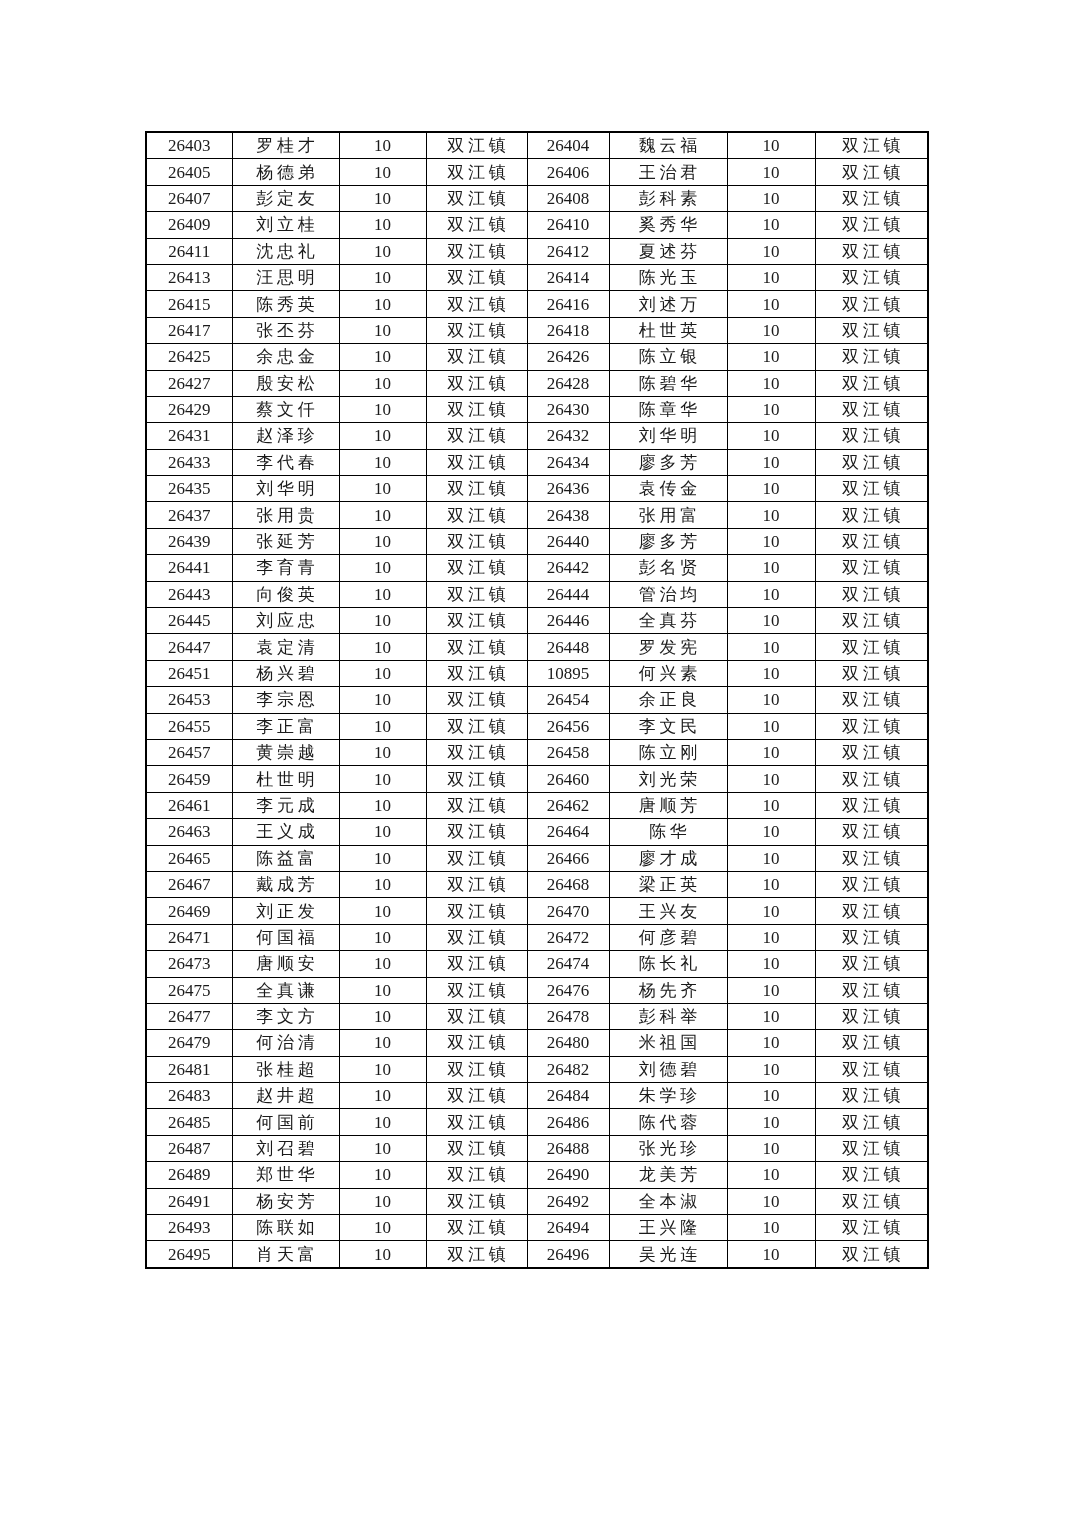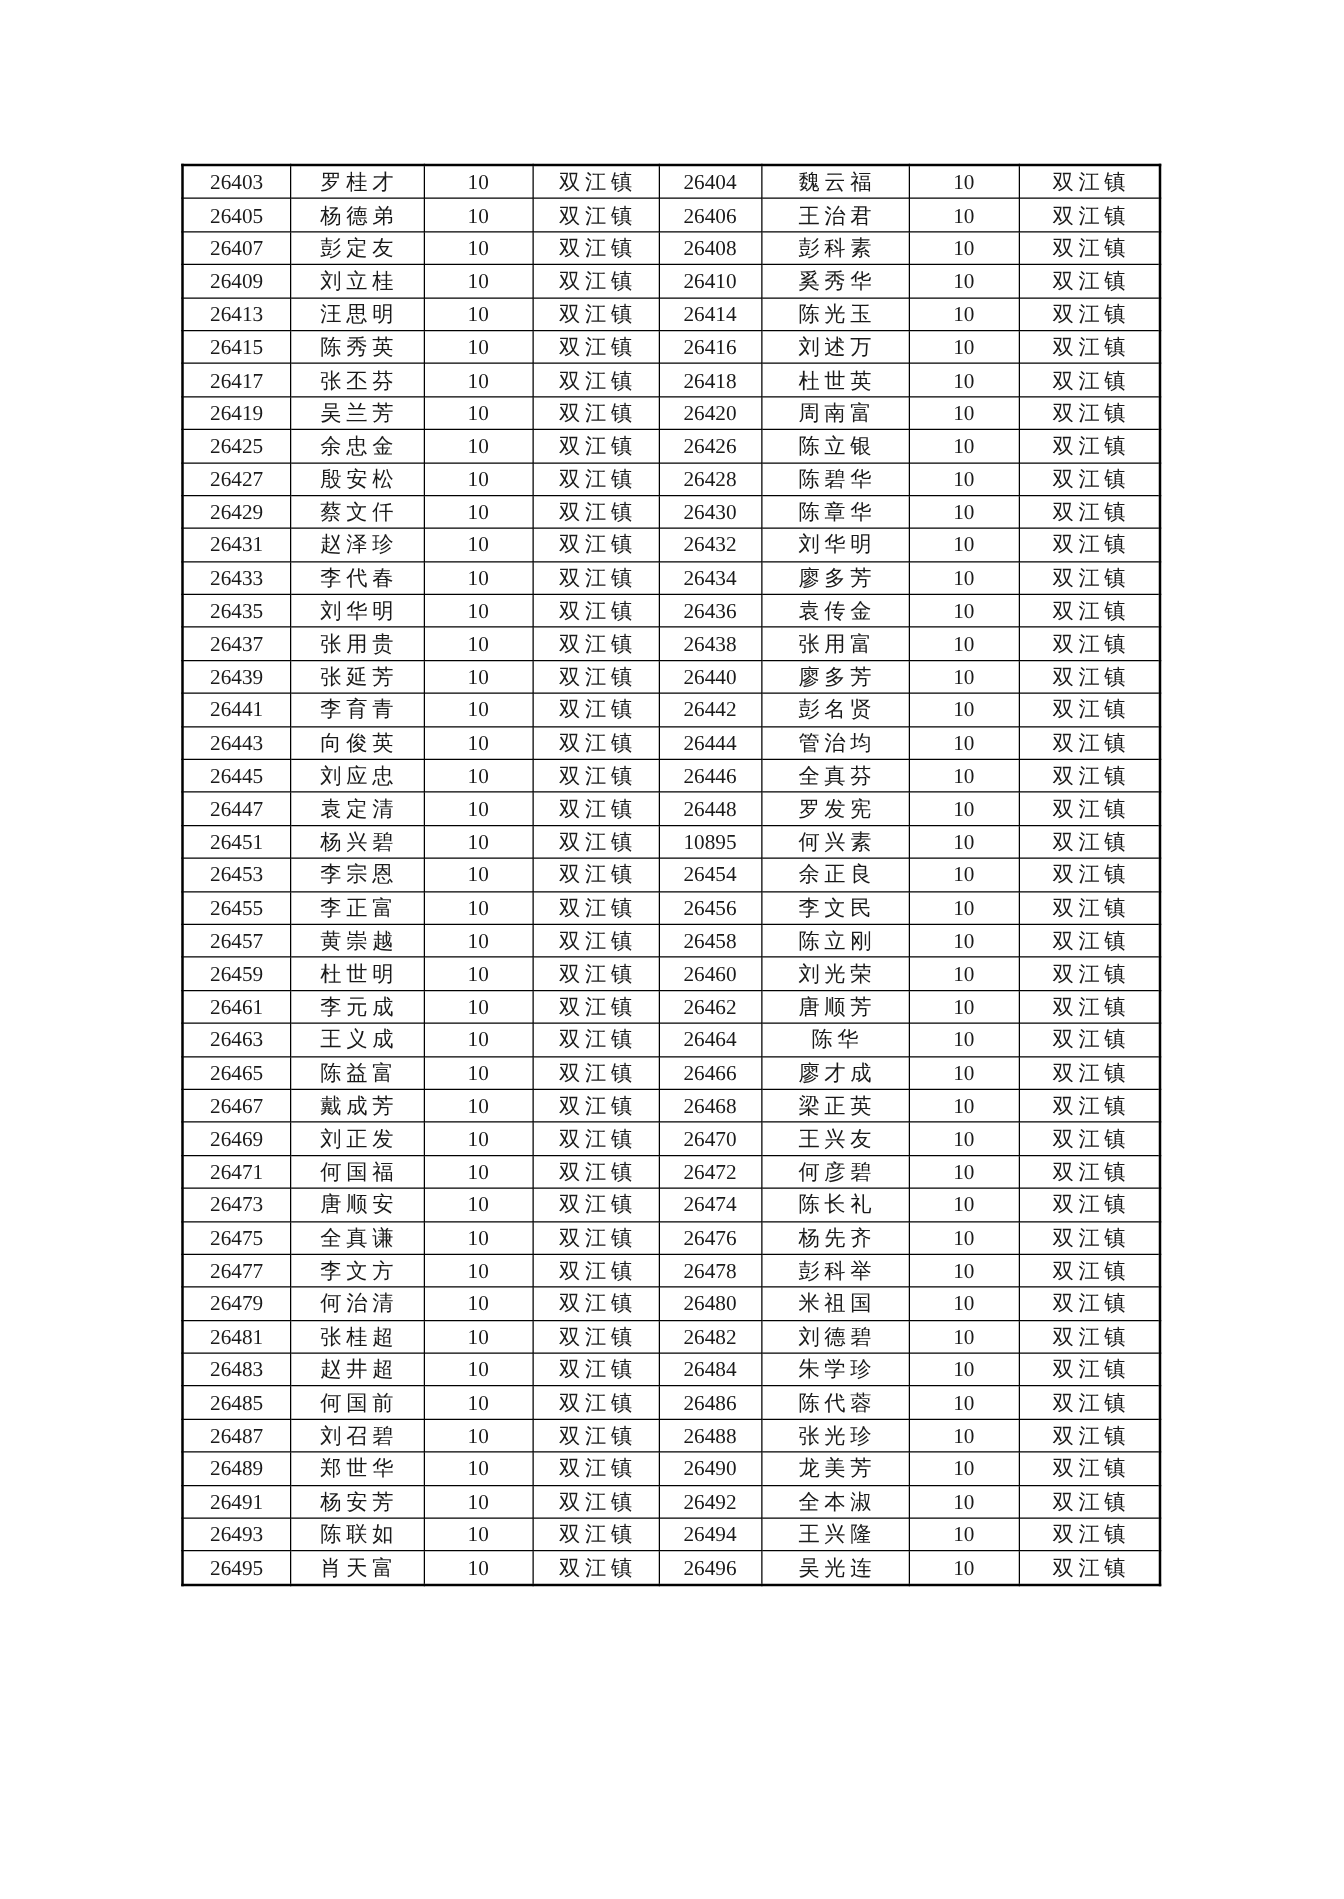--- a/index.html
+++ b/index.html
@@ -108,20 +108,30 @@
           <td class="c-id">26409</td>
           <td class="c-name">刘立桂</td>
           <td class="c-qty">10</td>
           <td class="c-town">双江镇</td>
           <td class="c-id">26410</td>
           <td class="c-name">奚秀华</td>
           <td class="c-qty">10</td>
           <td class="c-town">双江镇</td>
         </tr>
         <tr>
+          <td class="c-id">26411</td>
+          <td class="c-name">沈忠礼</td>
+          <td class="c-qty">10</td>
+          <td class="c-town">双江镇</td>
+          <td class="c-id">26412</td>
+          <td class="c-name">夏述芬</td>
+          <td class="c-qty">10</td>
+          <td class="c-town">双江镇</td>
+        </tr>
+        <tr>
           <td class="c-id">26413</td>
           <td class="c-name">汪思明</td>
           <td class="c-qty">10</td>
           <td class="c-town">双江镇</td>
           <td class="c-id">26414</td>
           <td class="c-name">陈光玉</td>
           <td class="c-qty">10</td>
           <td class="c-town">双江镇</td>
         </tr>
         <tr>
@@ -134,30 +144,20 @@
           <td class="c-qty">10</td>
           <td class="c-town">双江镇</td>
         </tr>
         <tr>
           <td class="c-id">26417</td>
           <td class="c-name">张丕芬</td>
           <td class="c-qty">10</td>
           <td class="c-town">双江镇</td>
           <td class="c-id">26418</td>
           <td class="c-name">杜世英</td>
-          <td class="c-qty">10</td>
-          <td class="c-town">双江镇</td>
-        </tr>
-        <tr>
-          <td class="c-id">26419</td>
-          <td class="c-name">吴兰芳</td>
-          <td class="c-qty">10</td>
-          <td class="c-town">双江镇</td>
-          <td class="c-id">26420</td>
-          <td class="c-name">周南富</td>
           <td class="c-qty">10</td>
           <td class="c-town">双江镇</td>
         </tr>
         <tr>
           <td class="c-id">26425</td>
           <td class="c-name">余忠金</td>
           <td class="c-qty">10</td>
           <td class="c-town">双江镇</td>
           <td class="c-id">26426</td>
           <td class="c-name">陈立银</td>

